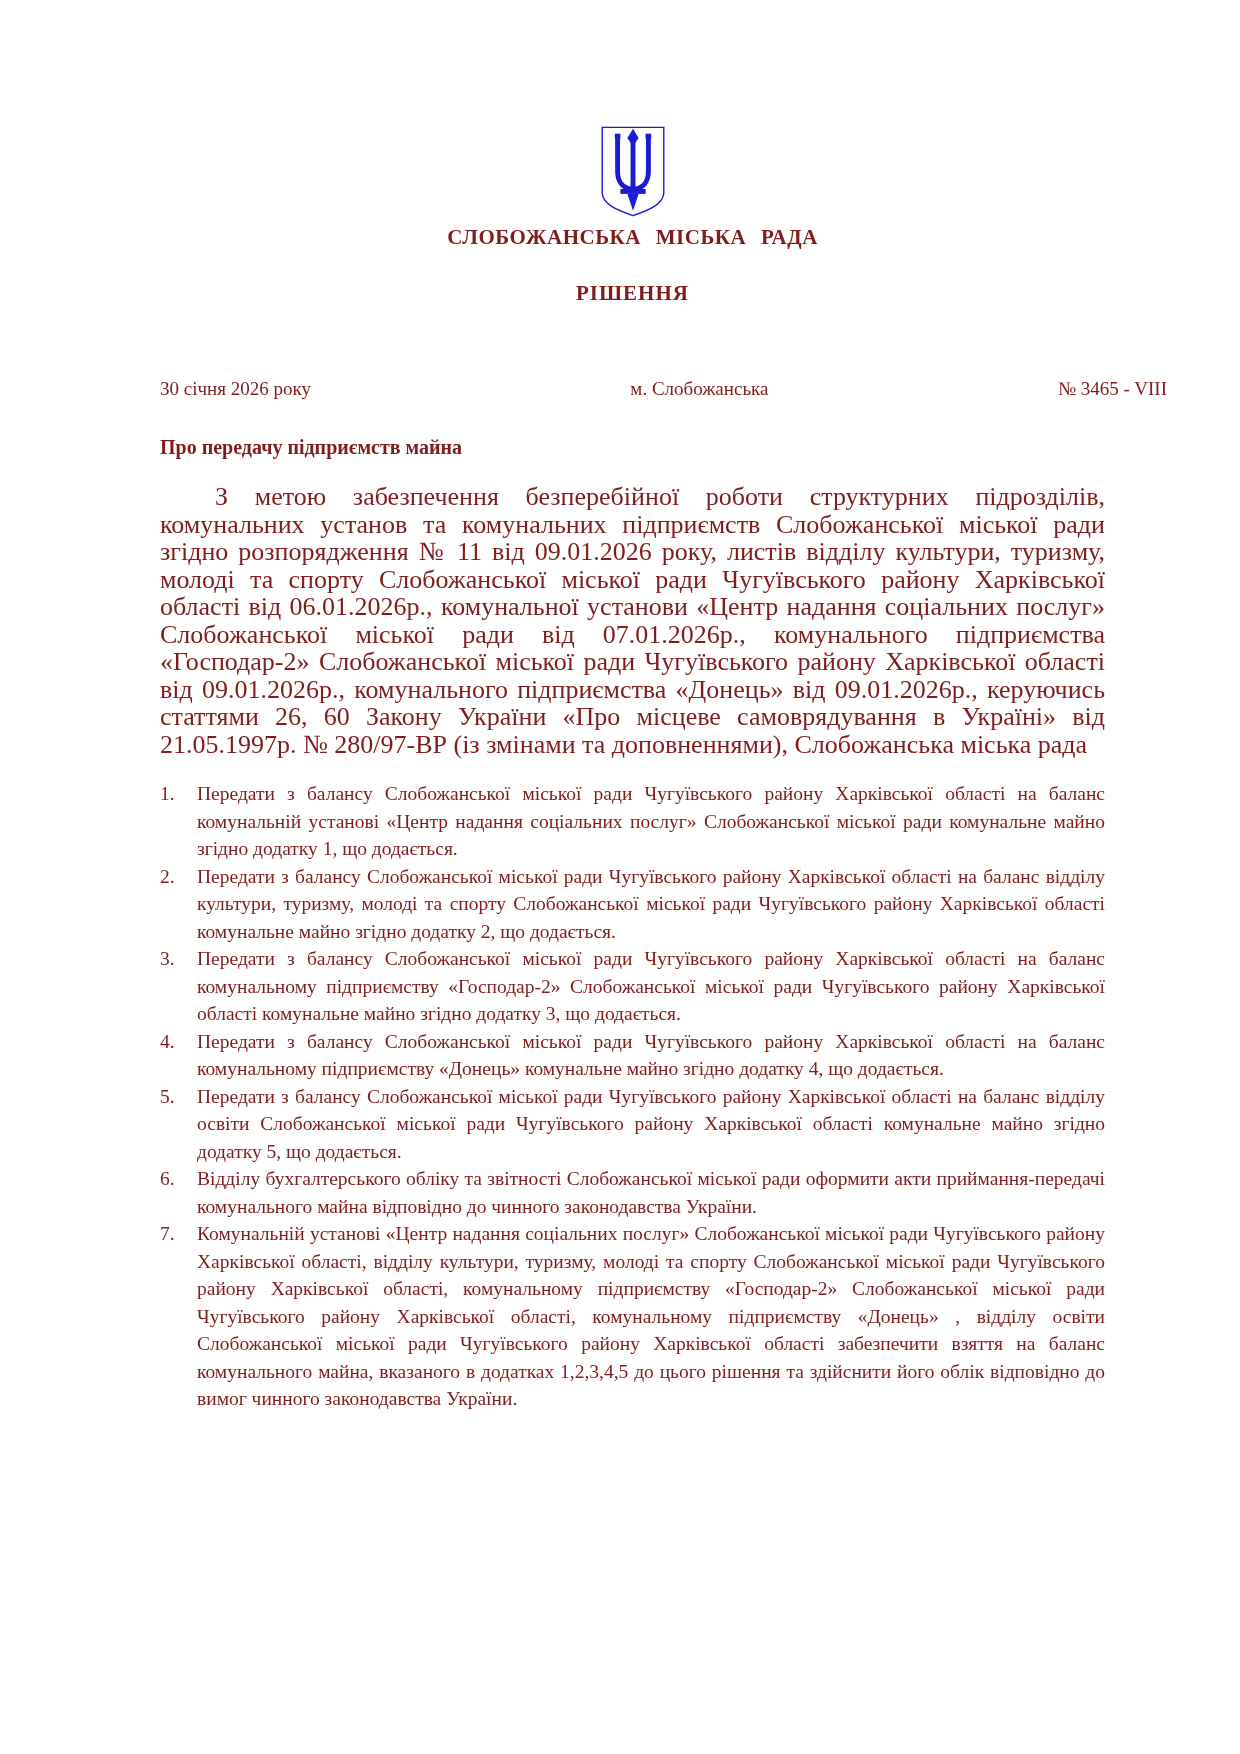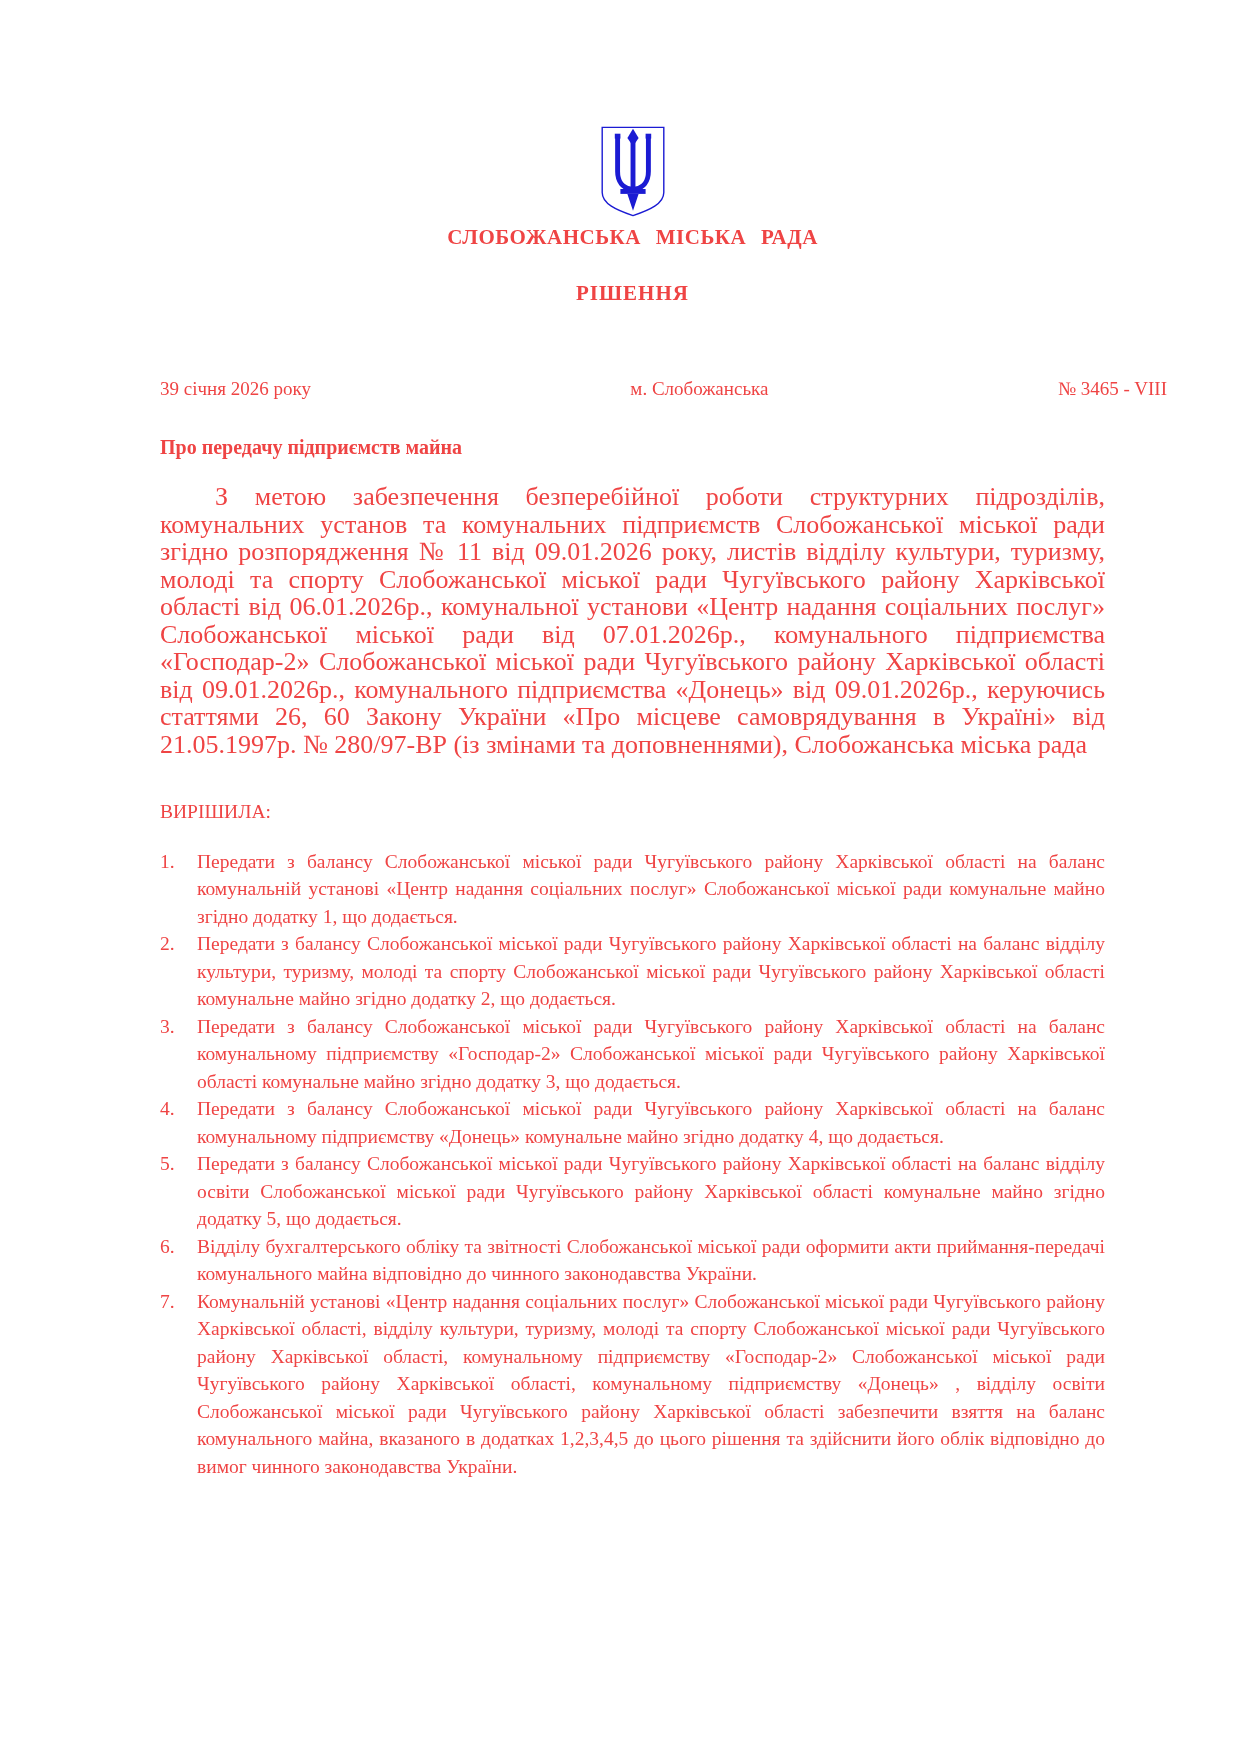--- a/index.html
+++ b/index.html
@@ -7,21 +7,21 @@
     padding: 0;
     background: #ffffff;
   }
   .page {
     position: relative;
     width: 1240px;
     height: 1754px;
     margin: 0 auto;
     background: #ffffff;
     font-family: "Liberation Serif", "DejaVu Serif", serif;
-    color: #ef4444;
+    color: #7f1d1d;
     box-sizing: border-box;
     padding: 125px 135px 40px 160px;
     overflow: hidden;
   }
   .doc-header {
     text-align: center;
   }
   .emblem-wrap {
     display: flex;
     justify-content: center;
@@ -127,30 +127,29 @@
           <path d="M42,98 H58 L50,122 Z"></path>
         </g>
       </svg>
     </div>
     <div class="org-name">СЛОБОЖАНСЬКА МІСЬКА РАДА</div>
   </div>
 
   <div class="doc-type">РІШЕННЯ</div>
 
   <div class="meta-row">
-    <span class="meta-date">39 січня 2026 року</span>
+    <span class="meta-date">30 січня 2026 року</span>
     <span class="meta-center">м. Слобожанська</span>
     <span class="meta-number">№ 3465 - VIII</span>
   </div>
 
   <div class="subject">Про передачу підприємств майна</div>
 
   <div class="preamble">З метою  забезпечення безперебійної роботи структурних підрозділів, комунальних установ та комунальних підприємств Слобожанської міської ради згідно розпорядження № 11 від  09.01.2026 року, листів  відділу культури, туризму, молоді та спорту Слобожанської міської ради Чугуївського району Харківської області від 06.01.2026р., комунальної  установи «Центр надання соціальних послуг» Слобожанської міської ради від 07.01.2026р., комунального підприємства «Господар-2» Слобожанської міської ради Чугуївського району Харківської області від 09.01.2026р., комунального підприємства «Донець» від 09.01.2026р., керуючись статтями 26, 60 Закону України «Про місцеве самоврядування в Україні» від 21.05.1997р. № 280/97-ВР (із змінами та доповненнями),  Слобожанська міська рада</div>
 
-  <div class="resolution-word">ВИРІШИЛА:</div>
 
   <div class="resolution-list">
     <div class="res-item">
       <span class="num">1.</span>
       <div class="txt">Передати з балансу Слобожанської міської ради Чугуївського району Харківської області на баланс комунальній  установі «Центр надання соціальних послуг» Слобожанської міської ради  комунальне майно згідно додатку 1, що додається.</div>
     </div>
     <div class="res-item">
       <span class="num">2.</span>
       <div class="txt">Передати з балансу Слобожанської міської ради Чугуївського району Харківської області на баланс відділу культури, туризму, молоді та спорту Слобожанської міської ради Чугуївського району Харківської області комунальне майно згідно додатку 2, що додається.</div>
     </div>

